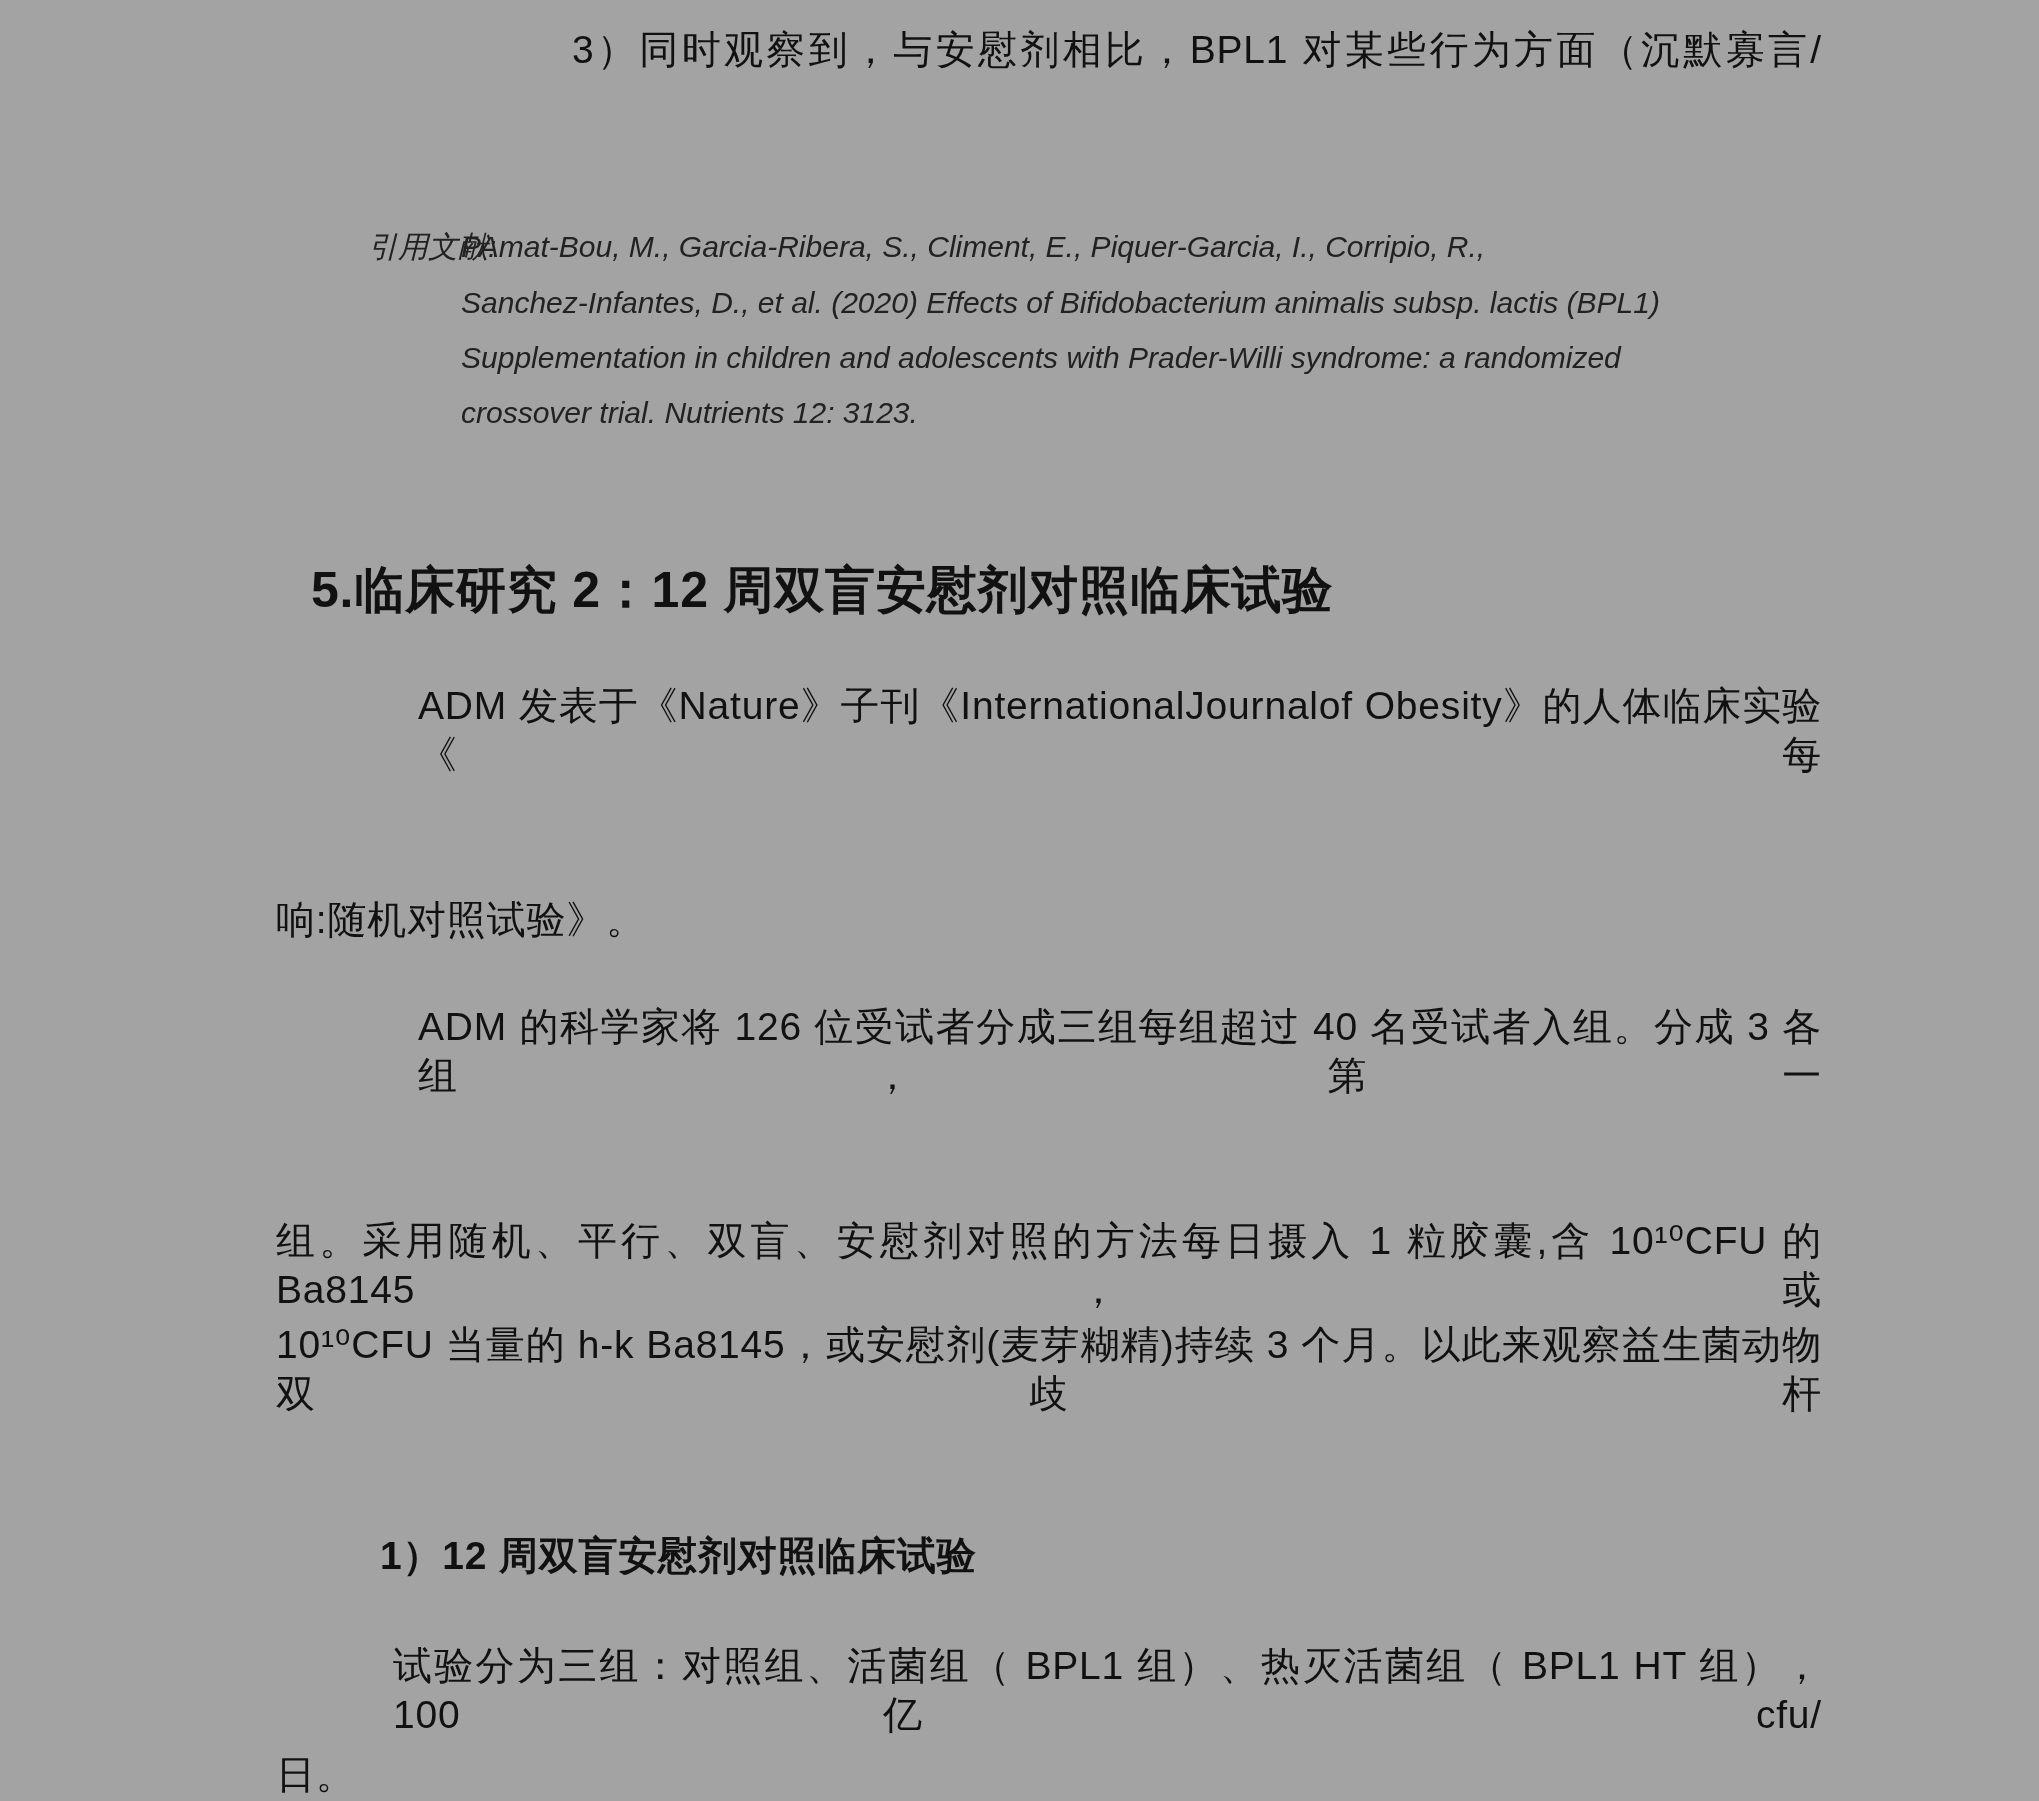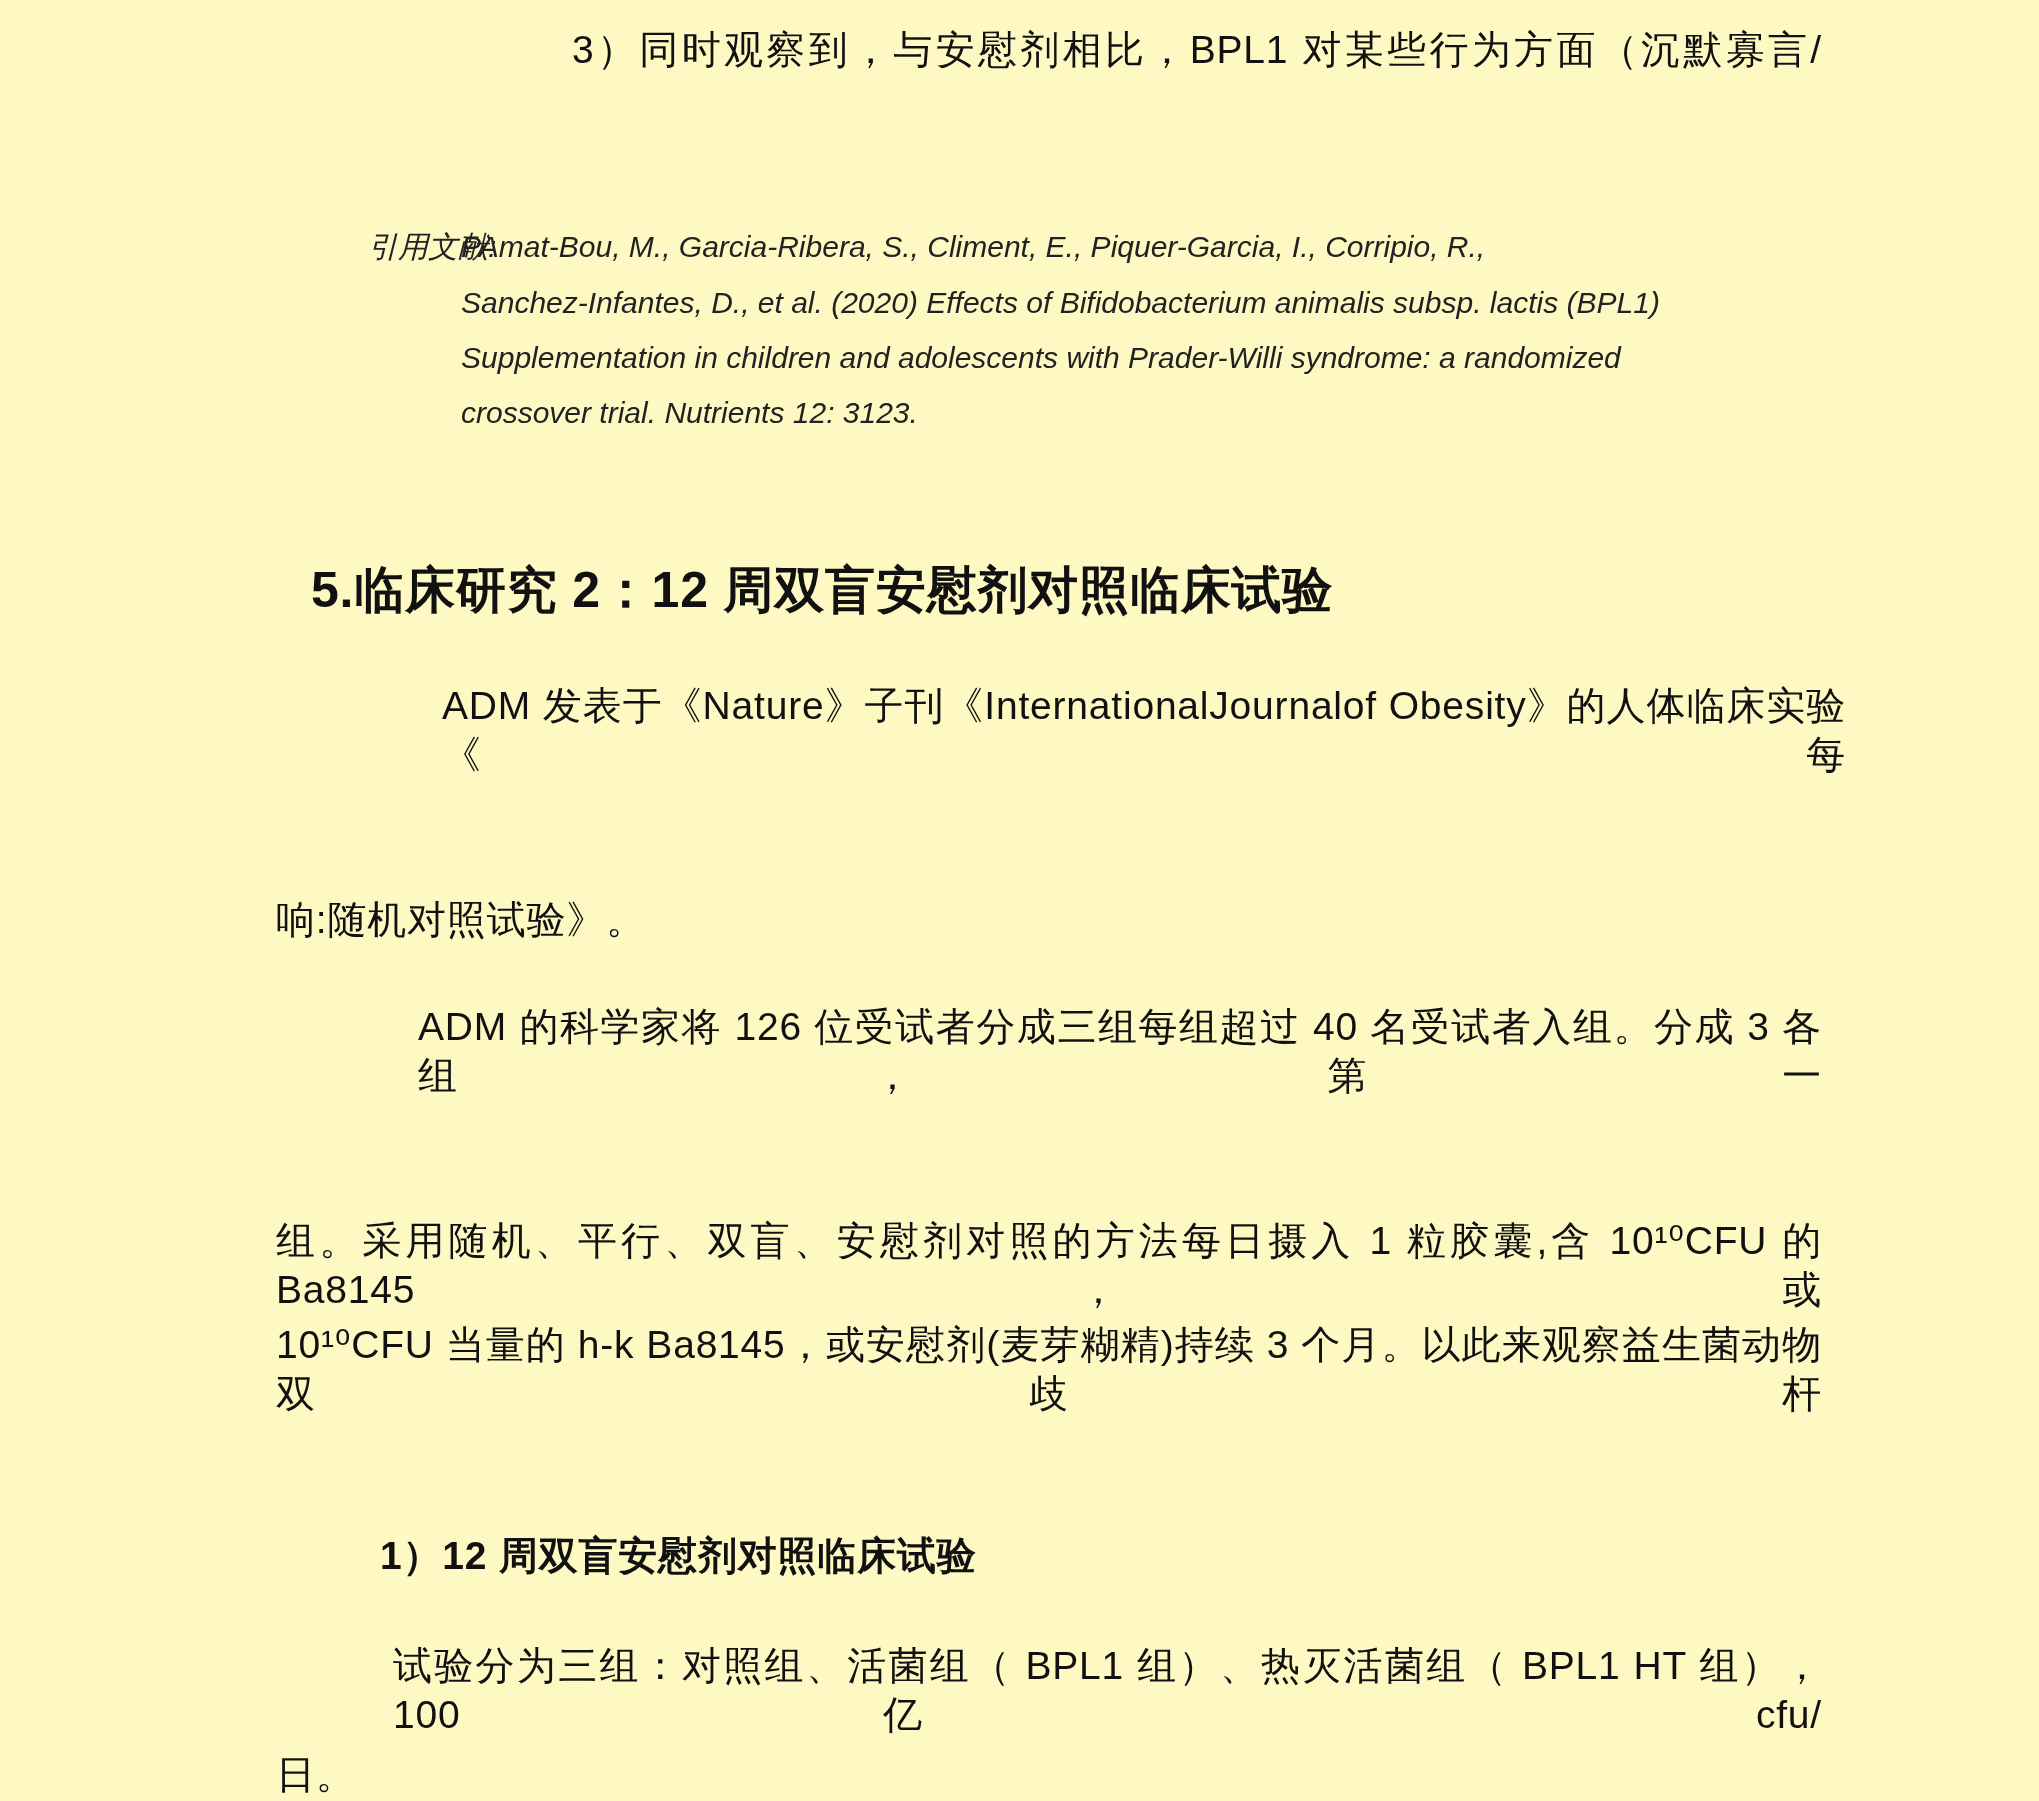--- a/index.html
+++ b/index.html
@@ -4,21 +4,21 @@
 <style>
   html, body {
     margin: 0;
     padding: 0;
     background: #ffffff;
   }
   .page {
     position: relative;
     width: 2040px;
     height: 1802px;
-    background: #fef9c3;
+    background: #a3a3a3;
     color: #111111;
     font-family: "Liberation Sans", "DejaVu Sans", sans-serif;
     overflow: hidden;
   }
   .line {
     position: absolute;
     font-size: 39px;
     line-height: 49px;
     color: #111111;
     letter-spacing: 0.8px;
@@ -46,21 +46,21 @@
   <div class="line justify" style="left:572px; top:25px; width:1250px;">3）同时观察到，与安慰剂相比，BPL1 对某些行为方面（沉默寡言/</div>
 
   <div class="line citation" style="left:368px; top:227px;">引用文献:</div>
   <div class="line citation" style="left:461px; top:227px;">PAmat-Bou, M., Garcia-Ribera, S., Climent, E., Piquer-Garcia, I., Corripio, R.,</div>
   <div class="line citation" style="left:461px; top:283px;">Sanchez-Infantes, D., et al. (2020) Effects of Bifidobacterium animalis subsp. lactis (BPL1)</div>
   <div class="line citation" style="left:461px; top:338px;">Supplementation in children and adolescents with Prader-Willi syndrome: a randomized</div>
   <div class="line citation" style="left:461px; top:393px;">crossover trial. Nutrients 12: 3123.</div>
 
   <div class="line bold" style="left:311px; top:566px; font-size:50px;">5.临床研究 2：12 周双盲安慰剂对照临床试验</div>
 
-  <div class="line justify" style="left:418px; top:681px; width:1404px;margin-left:24px;">ADM 发表于《Nature》子刊《InternationalJournalof Obesity》的人体临床实验《每</div>
+  <div class="line justify" style="left:418px; top:681px; width:1404px;">ADM 发表于《Nature》子刊《InternationalJournalof Obesity》的人体临床实验《每</div>
   <div class="line" style="left:276px; top:895px;">响:随机对照试验》。</div>
 
   <div class="line justify" style="left:418px; top:1002px; width:1404px;">ADM 的科学家将 126 位受试者分成三组每组超过 40 名受试者入组。分成 3 各组，第一</div>
   <div class="line justify" style="left:276px; top:1216px; width:1546px;">组。采用随机、平行、双盲、安慰剂对照的方法每日摄入 1 粒胶囊,含 10¹⁰CFU 的 Ba8145，或</div>
   <div class="line justify" style="left:276px; top:1320px; width:1546px;">10¹⁰CFU 当量的 h-k Ba8145，或安慰剂(麦芽糊精)持续 3 个月。以此来观察益生菌动物双歧杆</div>
 
   <div class="line bold" style="left:380px; top:1531px;text-align:right;">1）12 周双盲安慰剂对照临床试验</div>
 
   <div class="line justify" style="left:393px; top:1641px; width:1429px;">试验分为三组：对照组、活菌组（ BPL1 组）、热灭活菌组（ BPL1 HT 组），100 亿 cfu/</div>
   <div class="line" style="left:276px; top:1750px;">日。</div>

